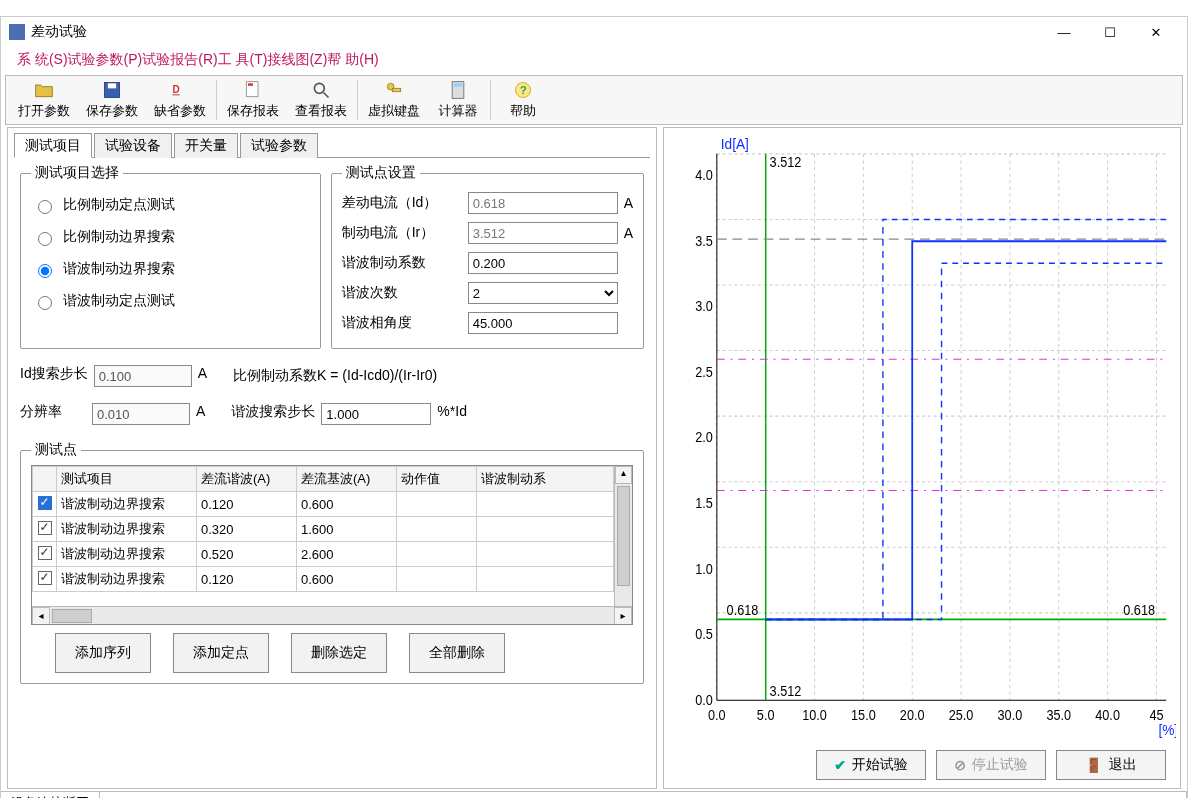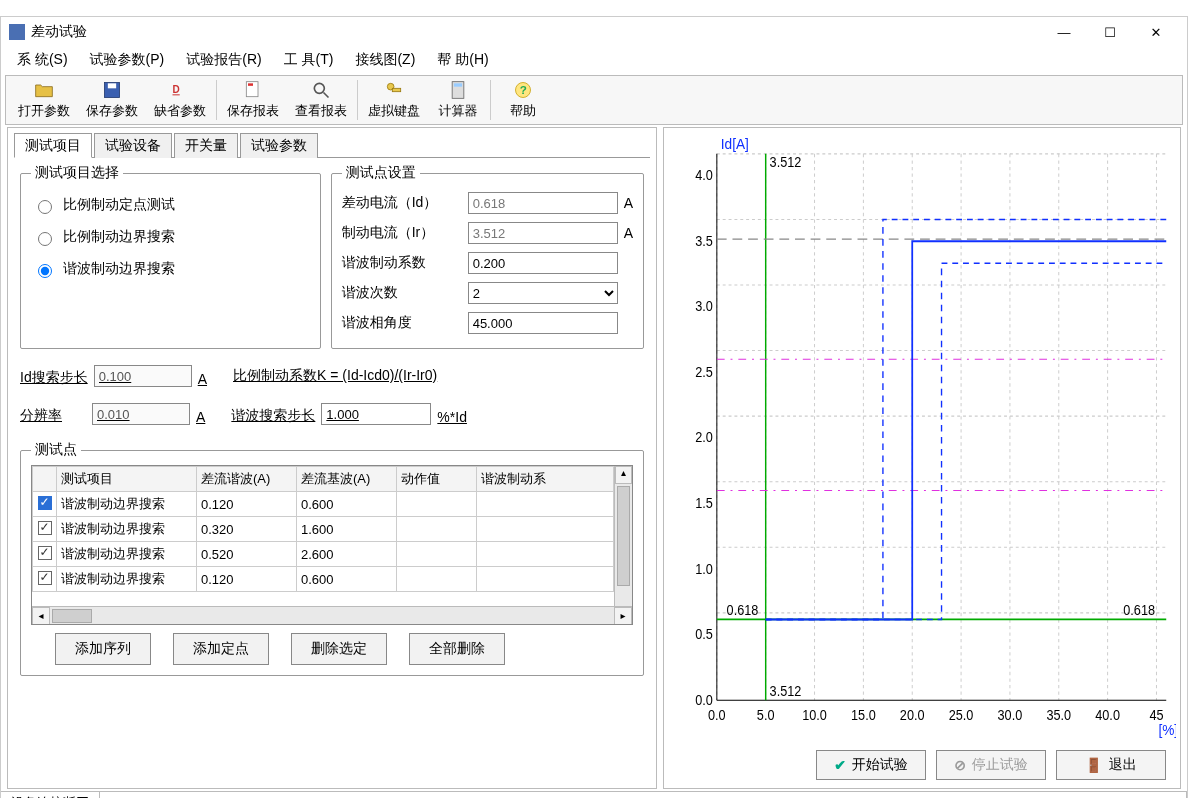--- a/index.html
+++ b/index.html
@@ -2,21 +2,21 @@
 <html><head>
 <meta charset="utf-8">
 <style>
 * { box-sizing: border-box; font-family: "Microsoft YaHei", "SimSun", sans-serif; }
 body { margin:0; background:#fff; font-size:13px; color:#000; }
 .window { width:1188px; height:798px; border:1px solid #ccc; position:relative; background:#fff; display:flex; flex-direction:column;margin-top:16px; }
 .titlebar { height:30px; display:flex; align-items:center; padding:0 8px; }
 .titlebar .icon { width:16px; height:16px; background:#4a6fb3; margin-right:6px; display:inline-block; }
 .titlebar .title { flex:1; font-size:14px; color:#000; }
 .titlebar .winbtn { width:46px; height:30px; display:flex; align-items:center; justify-content:center; color:#000; }
-.menubar { height:26px; display:flex; align-items:center; padding:0 16px; gap:22px; color:#000000; font-size:14px; }
+.menubar { height:26px; display:flex; align-items:center; padding:0 16px; color:#be185d; font-size:14px; }
 .menubar span { cursor:default; }
 .toolbar { height:50px; border:1px solid #bbb; margin:2px 4px 0 4px; background:#f7f7f7; display:flex; align-items:center; padding:2px 4px; gap:0; }
 .tb-btn { display:flex; flex-direction:column; align-items:center; justify-content:center; padding:2px 8px; font-size:13px; color:#000; height:46px; min-width:60px; }
 .tb-btn .ic { width:20px; height:20px; margin-bottom:2px; }
 .tb-sep { width:1px; height:40px; background:#ccc; margin:0 2px; }
 .body-area { flex:1; display:flex; padding:2px 6px; gap:6px; }
 .left-panel { width:650px; border:1px solid #bbb; padding:4px 6px 8px 6px; display:flex; flex-direction:column; }
 .right-panel { flex:1; border:1px solid #bbb; padding:4px; display:flex; flex-direction:column; }
 .tabs { display:flex; height:26px; border-bottom:1px solid #999; }
 .tab { padding:3px 10px 0 10px; margin-right:2px; border:1px solid #999; border-bottom:none; background:#f0f0f0; font-size:14px; position:relative; top:1px; }
@@ -27,36 +27,36 @@
 .row2 { display:flex; gap:10px; }
 .radio-group { display:flex; flex-direction:column; gap:14px; padding:8px 2px; }
 .radio-group label { display:flex; align-items:center; gap:8px; font-size:14px; }
 .settings-col { display:flex; flex-direction:column; gap:8px; padding:4px 0; }
 .srow { display:flex; align-items:center; gap:6px; font-size:14px; }
 .srow .lab { width:120px; }
 .srow input[type=text] { width:150px; height:22px; border:1px solid #888; padding:0 4px; background:#fff; font-size:13px; }
 .srow input[disabled] { color:#777; }
 .srow select { width:150px; height:22px; border:1px solid #888; font-size:13px; background:#fff; }
 .mid-params { display:flex; align-items:center; gap:8px; font-size:14px; flex-wrap:wrap; }
-.mid-params .cell { display:flex; align-items:flex-end; gap:6px;text-decoration:underline; }
+.mid-params .cell { display:flex; align-items:flex-start; gap:6px; }
 .mid-params input[type=text] { width:98px; height:22px; border:1px solid #888; padding:0 4px; font-size:13px; }
 .table-wrap { border:1px solid #888; height:160px; overflow:hidden; display:flex; flex-direction:column; }
 table { border-collapse:collapse; width:100%; font-size:13px; }
 th, td { border:1px solid #ccc; padding:3px 4px; text-align:left; white-space:nowrap; height:24px; }
 th { background:#f4f4f4; font-weight:normal; }
 .chk-col { width:24px; text-align:center; }
 .scroll-stub { width:18px; background:#e9e9e9; border-left:1px solid #bbb; }
 .tbl-outer { display:flex; flex:1; }
 .tbl-inner { flex:1; overflow:hidden; }
 .hscroll { height:18px; background:#e9e9e9; border-top:1px solid #bbb; display:flex; align-items:center; }
 .hscroll .arrow { width:18px; height:18px; border:1px solid #bbb; background:#f3f3f3; display:flex; align-items:center; justify-content:center; font-size:10px; }
 .hscroll .track { flex:1; height:18px; position:relative; }
 .hscroll .thumb { position:absolute; left:2px; top:2px; height:14px; width:40px; background:#cfcfcf; border:1px solid #aaa; }
 .btn-row { display:flex; gap:22px; justify-content:flex-start; padding:8px 24px 0 24px; }
-.btn { min-width:96px; height:32px; border:1px solid #888; background:#f2f2f2; font-size:14px; display:flex; align-items:center; justify-content:center; padding:0 8px; }
+.btn { min-width:96px; height:40px; border:1px solid #888; background:#f2f2f2; font-size:14px; display:flex; align-items:center; justify-content:center; padding:0 8px; }
 .chart { flex:1; position:relative; background:#fff; }
 .chart svg { width:100%; height:100%; }
 .bottom-btns { display:flex; gap:10px; justify-content:flex-end; padding:6px 10px 4px 0; }
 .runbtn { min-width:110px; height:30px; border:1px solid #888; background:#f4f4f4; display:flex; align-items:center; justify-content:center; gap:6px; font-size:14px; }
 .runbtn.disabled { color:#9a9a9a; }
 .statusbar { height:22px; border-top:1px solid #bbb; display:flex; align-items:center; font-size:13px; }
 .status-cell { border-right:1px solid #bbb; padding:0 10px; height:22px; display:flex; align-items:center;}
 input[type=radio] { width:14px; height:14px; }
 .chk { display:inline-block; width:14px; height:14px; border:1px solid #666; position:relative; background:#fff; }
 .chk.sel { background:#2a6fd6; border-color:#2a6fd6; }
@@ -162,20 +162,24 @@
                   <input type="radio" name="ti" style="">
                   <span>比例制动定点测试</span>
                 </label>
               <label>
                   <input type="radio" name="ti" style="">
                   <span>比例制动边界搜索</span>
                 </label>
               <label>
                   <input type="radio" name="ti" checked="" style="">
                   <span>谐波制动边界搜索</span>
+                </label>
+              <label>
+                  <input type="radio" name="ti" style="">
+                  <span>谐波制动定点测试</span>
                 </label>
             </div>
           </fieldset>
 
           <fieldset style="flex:1">
             <legend>测试点设置</legend>
             <div class="settings-col">
               <div class="srow">
                   <span class="lab">差动电流（Id）</span>
                   <input type="text" disabled="" value="0.618" style="">

